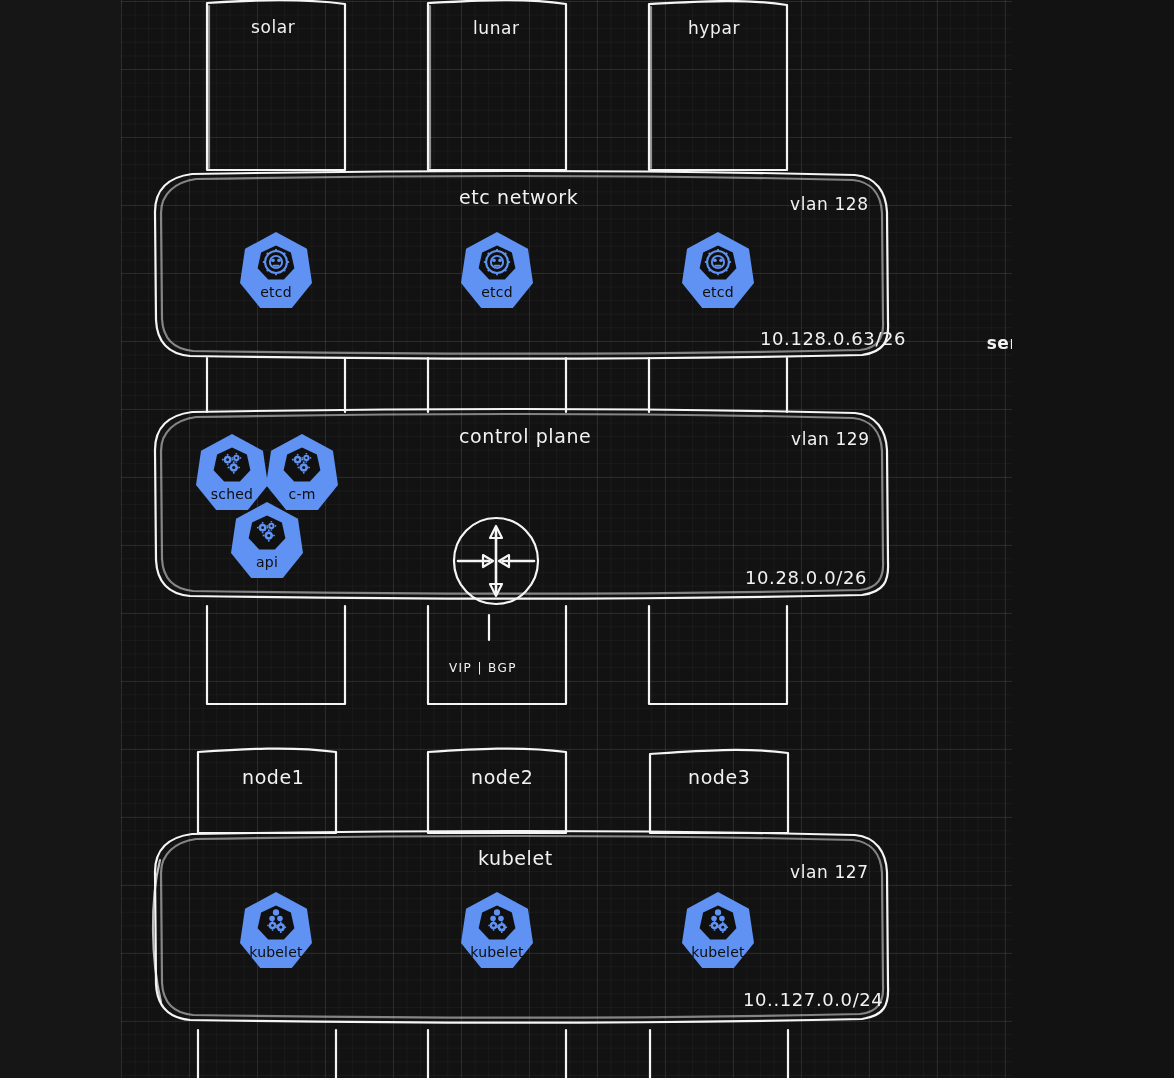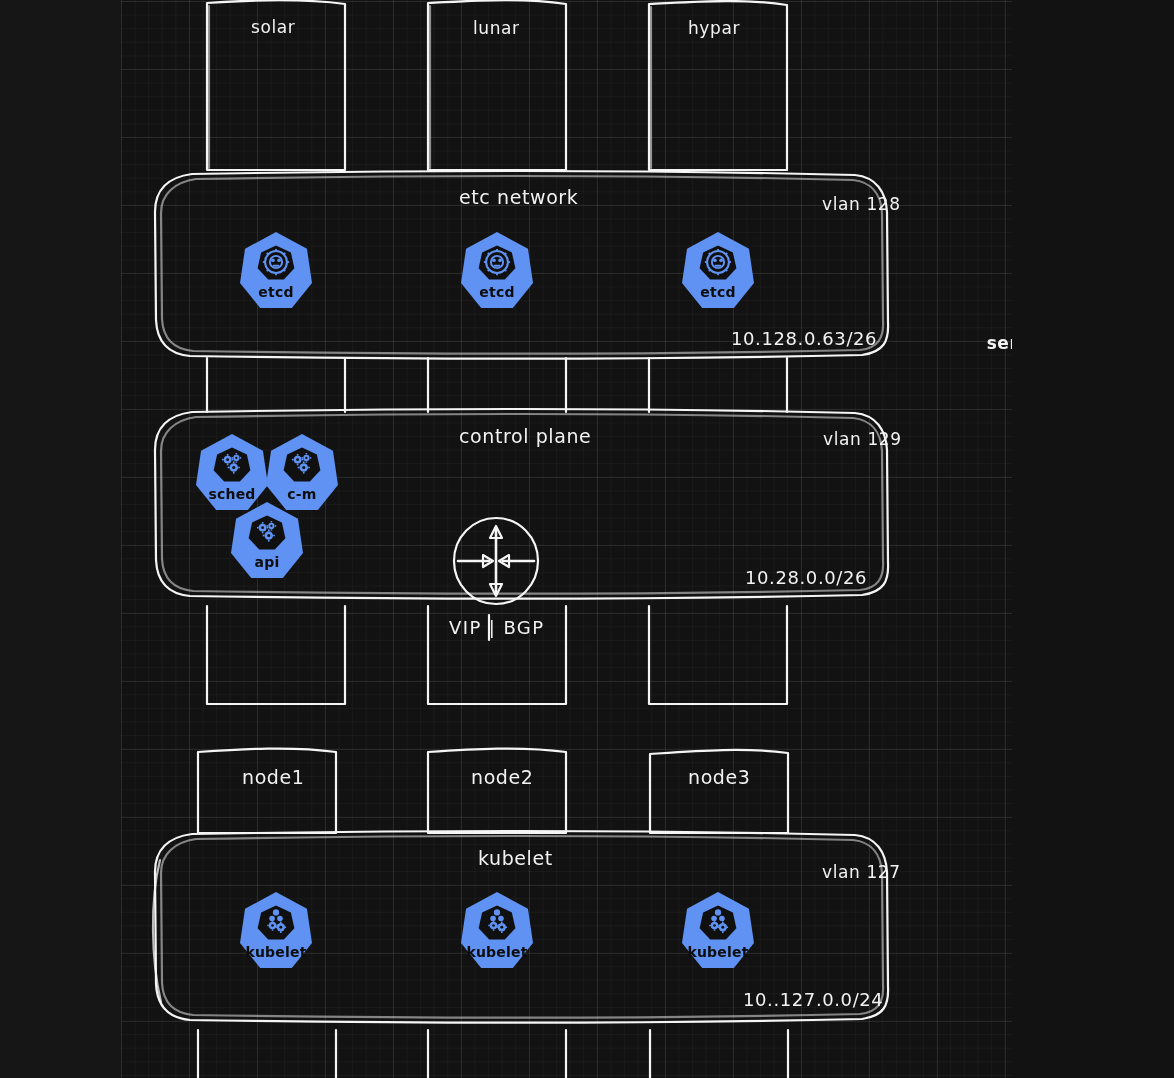--- a/index.html
+++ b/index.html
@@ -58,24 +58,24 @@
     position: absolute;
     color: #f2f2f2;
     font-family: "DejaVu Sans", sans-serif;
     white-space: nowrap;
     letter-spacing: 0.6px;
     user-select: none;
   }
 
   .vrack-label { font-size: 17px; }
   .zone-title  { font-size: 19px; }
-  .zone-vlan   { font-size: 17px; margin-left: 32px; }
+  .zone-vlan   { font-size: 17px; }
   .zone-cidr   { font-size: 18px; }
   .side-note   { font-size: 17px; text-align: center; }
-  .vip-label   { font-size: 18px; letter-spacing: 1.4px; }
+  .vip-label   { font-size: 12px; letter-spacing: 1.4px; margin-top: 44px; }
 
   .node-label  { font-size: 19px; }
 
   
   .k8s {
     position: absolute;
     width: 72px; height: 76px;
   }
   .k8s .hep {
     position: absolute;
@@ -91,21 +91,21 @@
     width: 42px; height: 42px;
   }
   .k8s .cap {
     position: absolute;
     left: 0; right: 0;
     bottom: 8px;
     text-align: center;
     font-size: 14px;
     color: #0d0d0d;
     font-family: "DejaVu Sans", sans-serif;
-    font-weight: 700;
+    font-weight: 400;
     letter-spacing: 0.2px;
   }
 
   .service-note {
     position: absolute;
     width: 260px;
     text-align: center;
     line-height: 1.55;
   }
 </style>
@@ -218,21 +218,21 @@
     <div class="hand-text vrack-label" style="left:251px; top:17px;">solar</div>
     <div class="hand-text vrack-label" style="left:473px; top:18px;">lunar</div>
     <div class="hand-text vrack-label" style="left:688px; top:18px;">hypar</div>
 
     <div class="hand-text node-label" style="left:242px; top:766px;">node1</div>
     <div class="hand-text node-label" style="left:471px; top:766px;">node2</div>
     <div class="hand-text node-label" style="left:688px; top:766px;">node3</div>
 
     <div class="hand-text zone-title" style="left:459px; top:186px;">etc network</div>
     <div class="hand-text zone-vlan" style="left:790px; top:194px;">vlan 128</div>
-    <div class="hand-text zone-cidr" style="left:731px; top:328px;">10.128.0.63/26</div>
+    <div class="hand-text zone-cidr" style="left:760px; top:328px;">10.128.0.63/26</div>
 
     <div class="k8s" style="left:240px; top:232px;">
       <div class="hep"></div>
       <svg class="glyph" viewBox="0 0 48 48">
         <path d="M24 5 L41 13 L45 31 L33 44 L15 44 L3 31 L7 13 Z" fill="#101010"></path>
         <circle cx="24" cy="24" r="12.5" fill="none" stroke="#5f92f2" stroke-width="2.4"></circle>
         <circle cx="24" cy="24" r="7" fill="none" stroke="#5f92f2" stroke-width="2.2"></circle>
         <circle cx="20.5" cy="22" r="2.1" fill="#5f92f2"></circle>
         <circle cx="27.5" cy="22" r="2.1" fill="#5f92f2"></circle>
         <rect x="20" y="27" width="8" height="2.4" rx="1.2" fill="#5f92f2"></rect>

